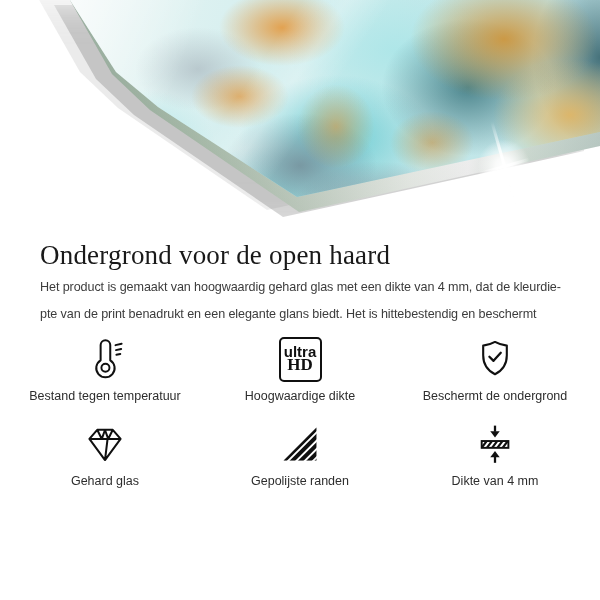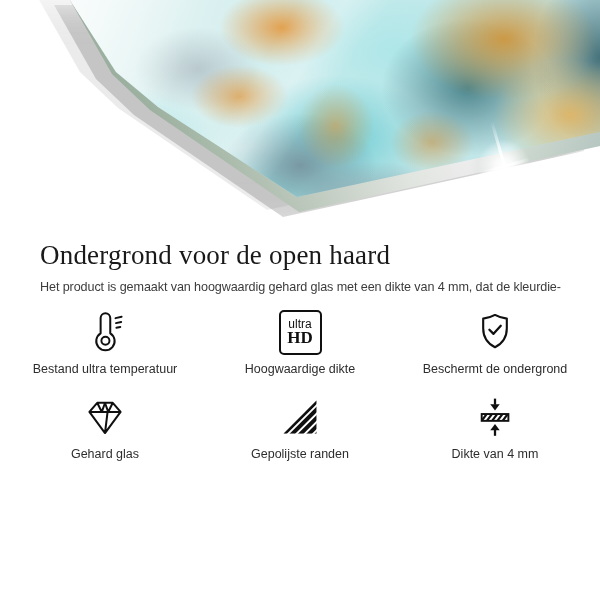--- a/index.html
+++ b/index.html
@@ -81,21 +81,21 @@
     margin-top:8px;display:grid;grid-template-columns:repeat(3,195px);
     justify-content:center;row-gap:18px;
   }
   .feature{display:flex;flex-direction:column;align-items:center;}
   .icon-slot{height:46px;display:flex;align-items:center;justify-content:center;}
   .feature-label{margin-top:7px;font-size:12.5px;color:#2d2d2d;}
   .uhd-box{
     width:39px;height:41px;border:2.6px solid #101010;border-radius:5px;
     display:flex;flex-direction:column;align-items:center;justify-content:center;color:#101010;
   }
-  .uhd-top{font-size:12px;font-weight:400;line-height:11px;}
+  .uhd-top{font-size:15px;font-weight:700;line-height:11px;}
   .uhd-bottom{font-size:17px;font-weight:700;line-height:16px;font-family:Liberation Serif, serif;}
   svg .stroke{stroke:#101010;fill:none;}
 </style>
 </head>
 <body>
 
 <div class="page">
 
   <div class="hero">
     <div class="glass-shadow2"></div>
@@ -108,33 +108,34 @@
       <div class="glow"></div>
     </div>
   </div>
 
   <div class="content">
     <h1 class="page-title">
       <span>Ondergrond voor de open haard</span>
     </h1>
     <div class="intro">
       <div>Het product is gemaakt van hoogwaardig gehard glas met een dikte van 4 mm, dat de kleurdie-</div>
+      <div>pte van de print benadrukt en een elegante glans biedt. Het is hittebestendig en beschermt</div>
     </div>
 
     <div class="features">
 
       <div class="feature">
         <div class="icon-slot">
           <svg width="42" height="44" viewBox="0 0 48 48">
             <path class="stroke" stroke-width="2.3" stroke-linejoin="round" d="M19 8 a5.5 5.5 0 0 1 11 0 V25.5 a10.5 10.5 0 1 1 -11 0 Z"></path>
             <circle class="stroke" stroke-width="2.2" cx="24.5" cy="34" r="4.6"></circle>
             <path class="stroke" stroke-width="2.2" stroke-linecap="round" d="M36 8.2 L43 6.6 M36.5 13.8 L42.5 12.5 M37 19.2 L41.5 18.3"></path>
           </svg>
         </div>
-        <div class="feature-label">Bestand ultra temperatuur</div>
+        <div class="feature-label">Bestand tegen temperatuur</div>
       </div>
 
       <div class="feature">
         <div class="icon-slot">
           <div class="uhd-box">
             <div class="uhd-top">ultra</div>
             <div class="uhd-bottom">HD</div>
           </div>
         </div>
         <div class="feature-label">Hoogwaardige dikte</div>

